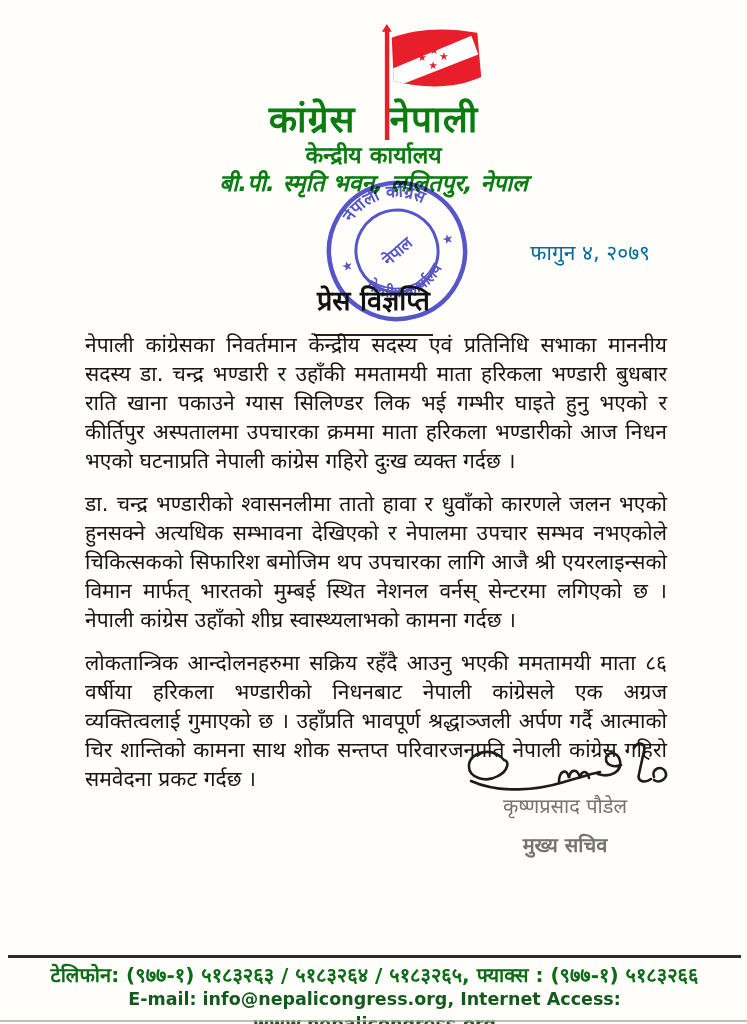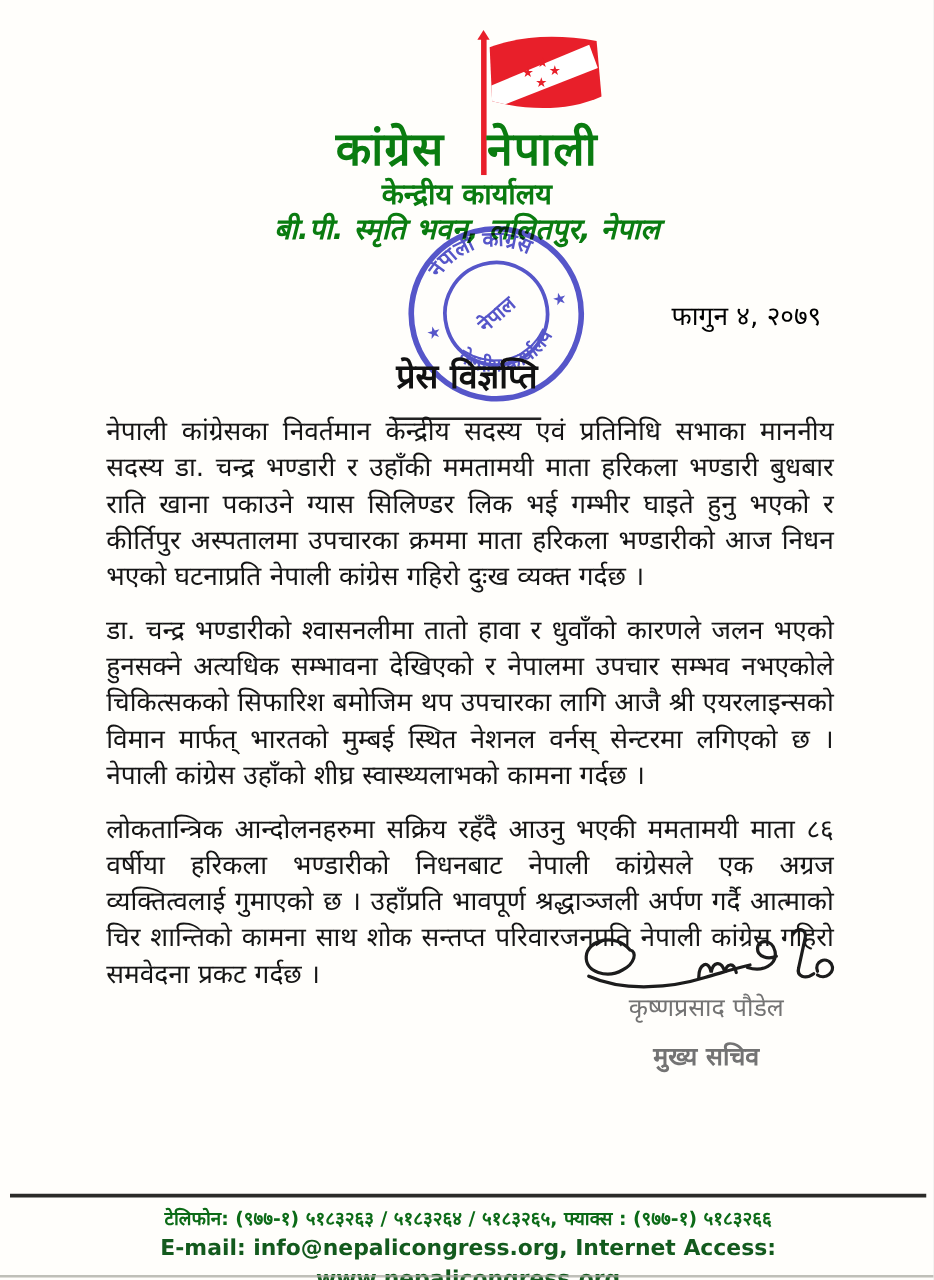--- a/index.html
+++ b/index.html
@@ -28,22 +28,22 @@
     text-align:center;font-size:23px;font-weight:700;color:var(--green);font-style:italic;
   }
   
   .stamp{
     position:absolute;left:322px;top:176px;width:150px;height:150px;
     transform:rotate(-15deg);
     opacity:.88;mix-blend-mode:multiply;
   }
   
   .date-line{
-    position:absolute;top:238px;right:90px;
-    font-size:21px;color:#000000;
+    position:absolute;top:238px;right:97px;
+    font-size:21px;color:#0369a1;
   }
   .press-title{
     position:absolute;top:281px;left:0;width:100%;text-align:center;
   }
   .press-title span{
     display:inline-block;font-size:27px;font-weight:700;color:#111;
     border-bottom:2.5px solid #222;padding:0 3px 16px;
   }
   
   .content{
@@ -62,21 +62,21 @@
   }
   .sig-name{font-size:20px;margin-top:-6px;}
   .sig-role{font-size:20px;font-weight:700;margin-top:12px;}
   
   .footer{
     position:absolute;top:955px;left:8px;right:6px;
     border-top:3px solid #2b2b28;
     padding-top:5px;text-align:center;
   }
   .footer .phone{
-    font-size:15px;font-weight:700;color:#0c6b17;line-height:24px;
+    font-size:20px;font-weight:700;color:#0c6b17;line-height:24px;
   }
   .footer .email{
     font-size:17.5px;font-weight:700;color:#135a1d;line-height:25px;
   }
   .scan-edge{
     position:absolute;left:0;right:0;bottom:2px;height:2px;
     background:#a9a9a1;opacity:.75;
   }
   :root{--green:#0a7c10;--red:#e81f2a;--blue:#3e3ec6;}
 </style>

